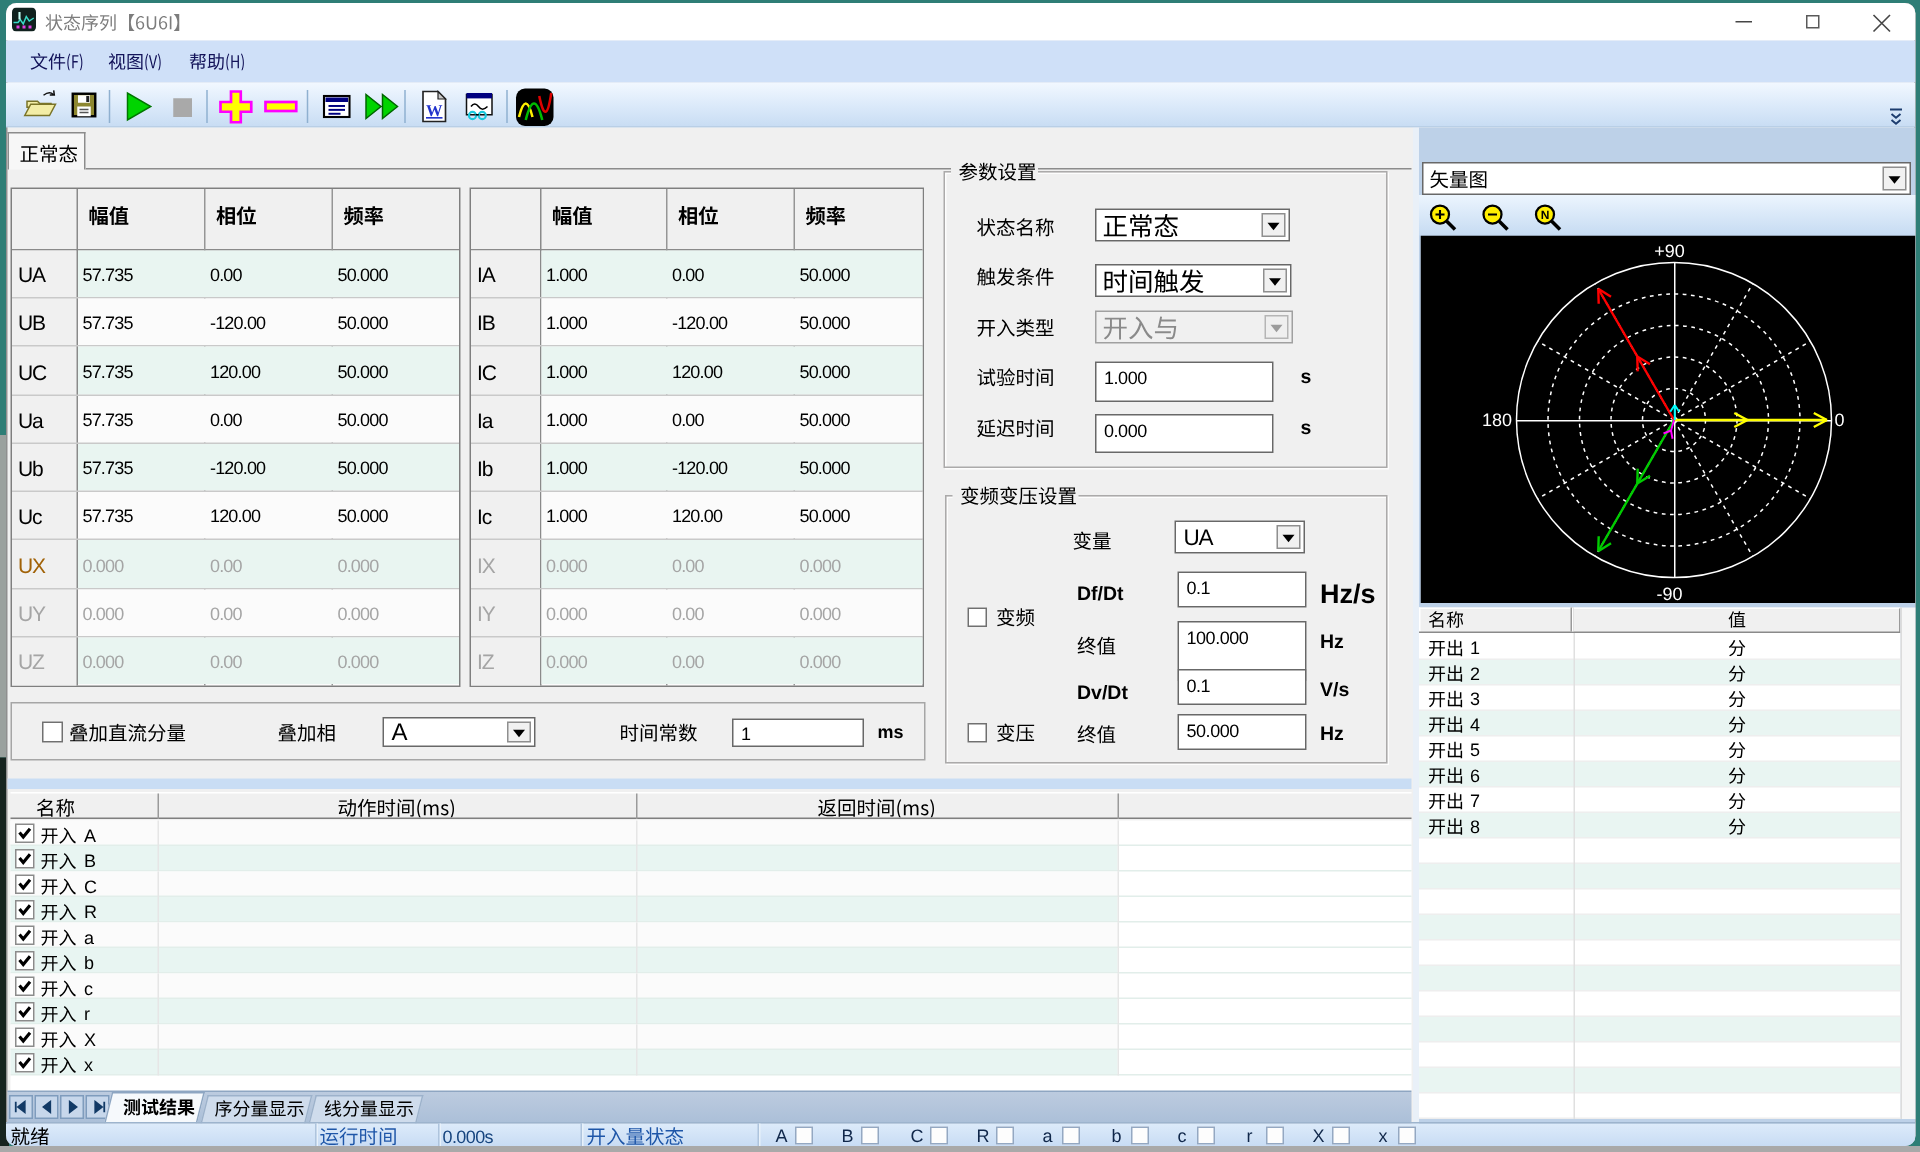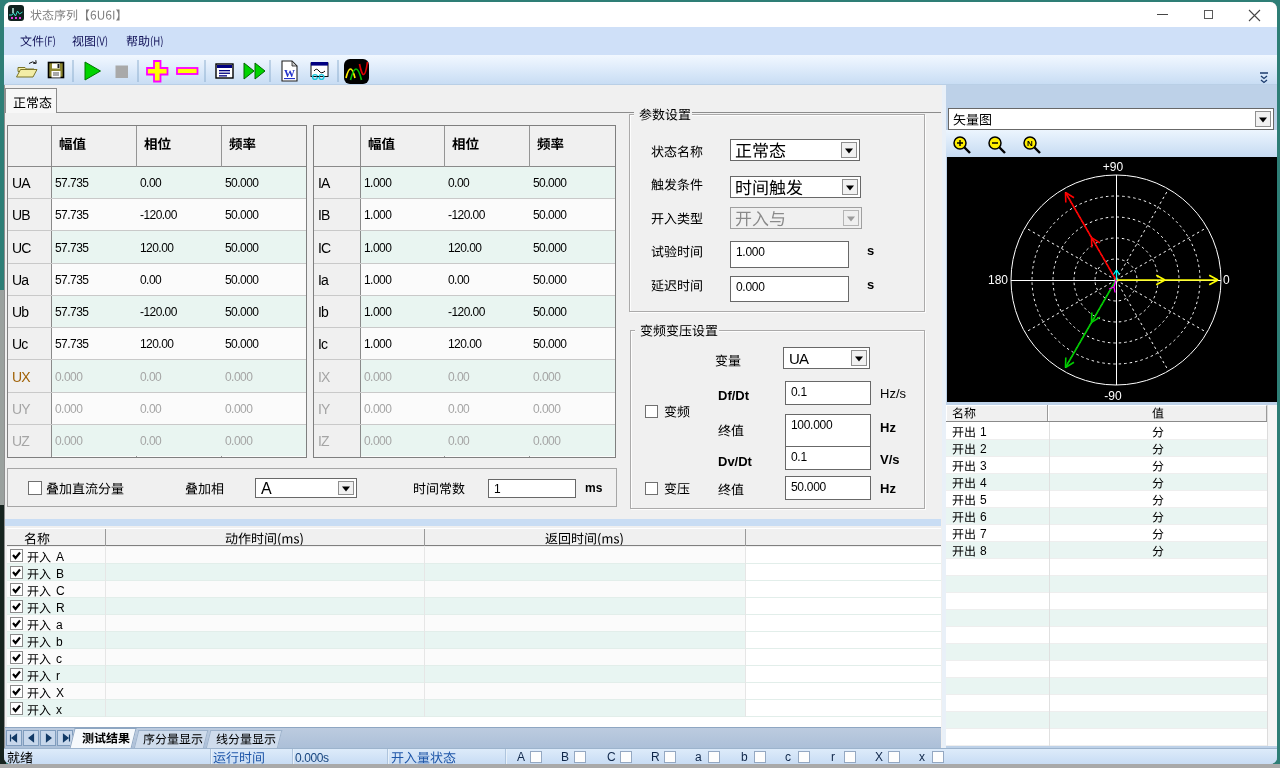--- a/index.html
+++ b/index.html
@@ -640,21 +640,21 @@
     <div class="combo" style="left:779px;top:345px;width:87px;height:22px">
       <span class="abs" style="left:5px;top:2px;font-size:15px;letter-spacing:-0.8px;color:#000">UA</span>
       <span class="cbtn">
         <span class="arr"></span>
       </span>
     </div>
     <span class="abs" style="left:714px;top:386px;font-size:13px;font-weight:bold">Df/Dt</span>
     <div class="inp" style="left:781px;top:379px;width:86px;height:24px">
       <span class="num" style="letter-spacing:-0.3px">0.1</span>
     </div>
-    <span class="abs" style="left:876px;top:384px;font-size:13px;font-weight:normal">Hz/s</span>
+    <span class="abs" style="left:876px;top:384px;font-size:18px;font-weight:bold">Hz/s</span>
     <div class="cb" style="left:641px;top:403px;width:13px;height:13px"></div>
     <svg class="zh" style="left:660px;top:403px;width:26.0px;height:13px">
       <use href="#s_bp"></use>
     </svg>
     <svg class="zh" style="left:714px;top:422px;width:26.0px;height:13px">
       <use href="#s_zz"></use>
     </svg>
     <div class="inp" style="left:781px;top:412px;width:86px;height:40px">
       <span class="num" style="letter-spacing:-0.3px">100.000</span>
     </div>

